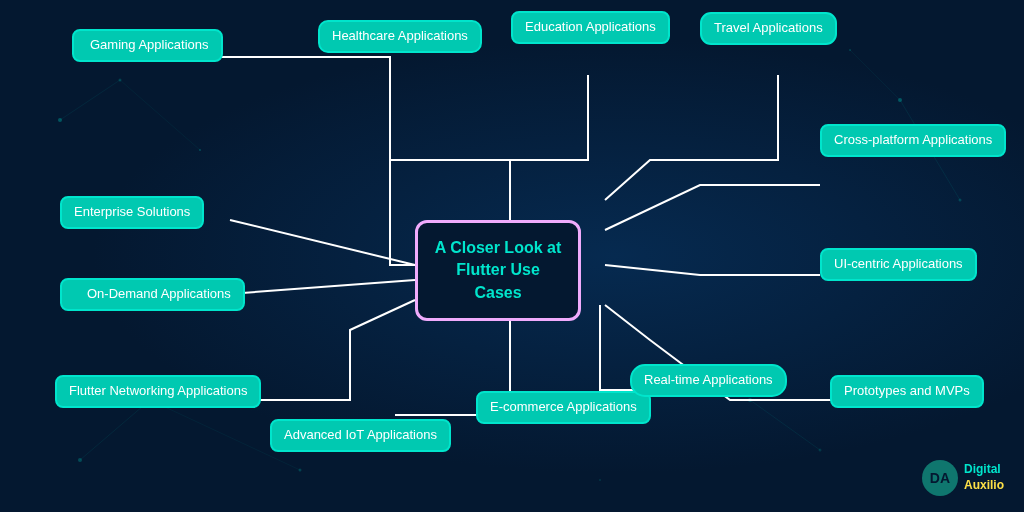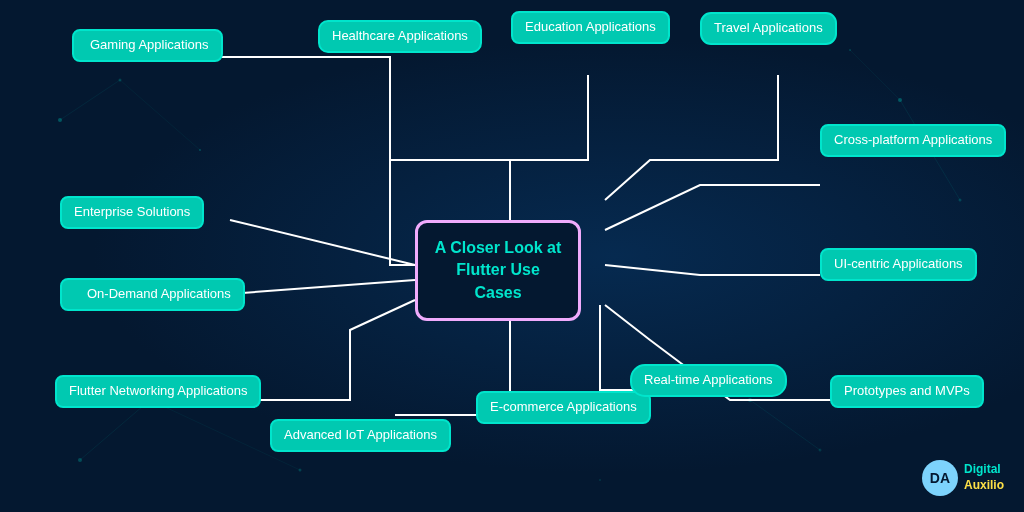--- a/index.html
+++ b/index.html
@@ -72,21 +72,21 @@
       bottom: 16px;
       right: 20px;
       display: flex;
       align-items: center;
       gap: 6px;
       z-index: 20;
     }
     .logo-icon {
       width: 36px;
       height: 36px;
-      background: #7dd3fc;
+      background: #0f766e;
       border-radius: 50%;
       display: flex;
       align-items: center;
       justify-content: center;
       font-weight: bold;
       font-size: 14px;
       color: #041830;
     }
     .logo-text {
       color: #fff;

